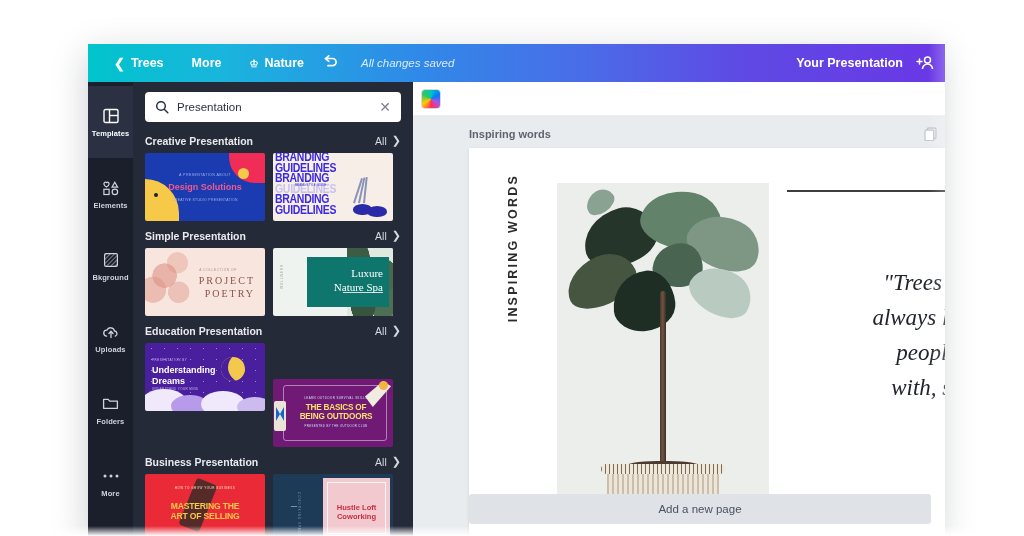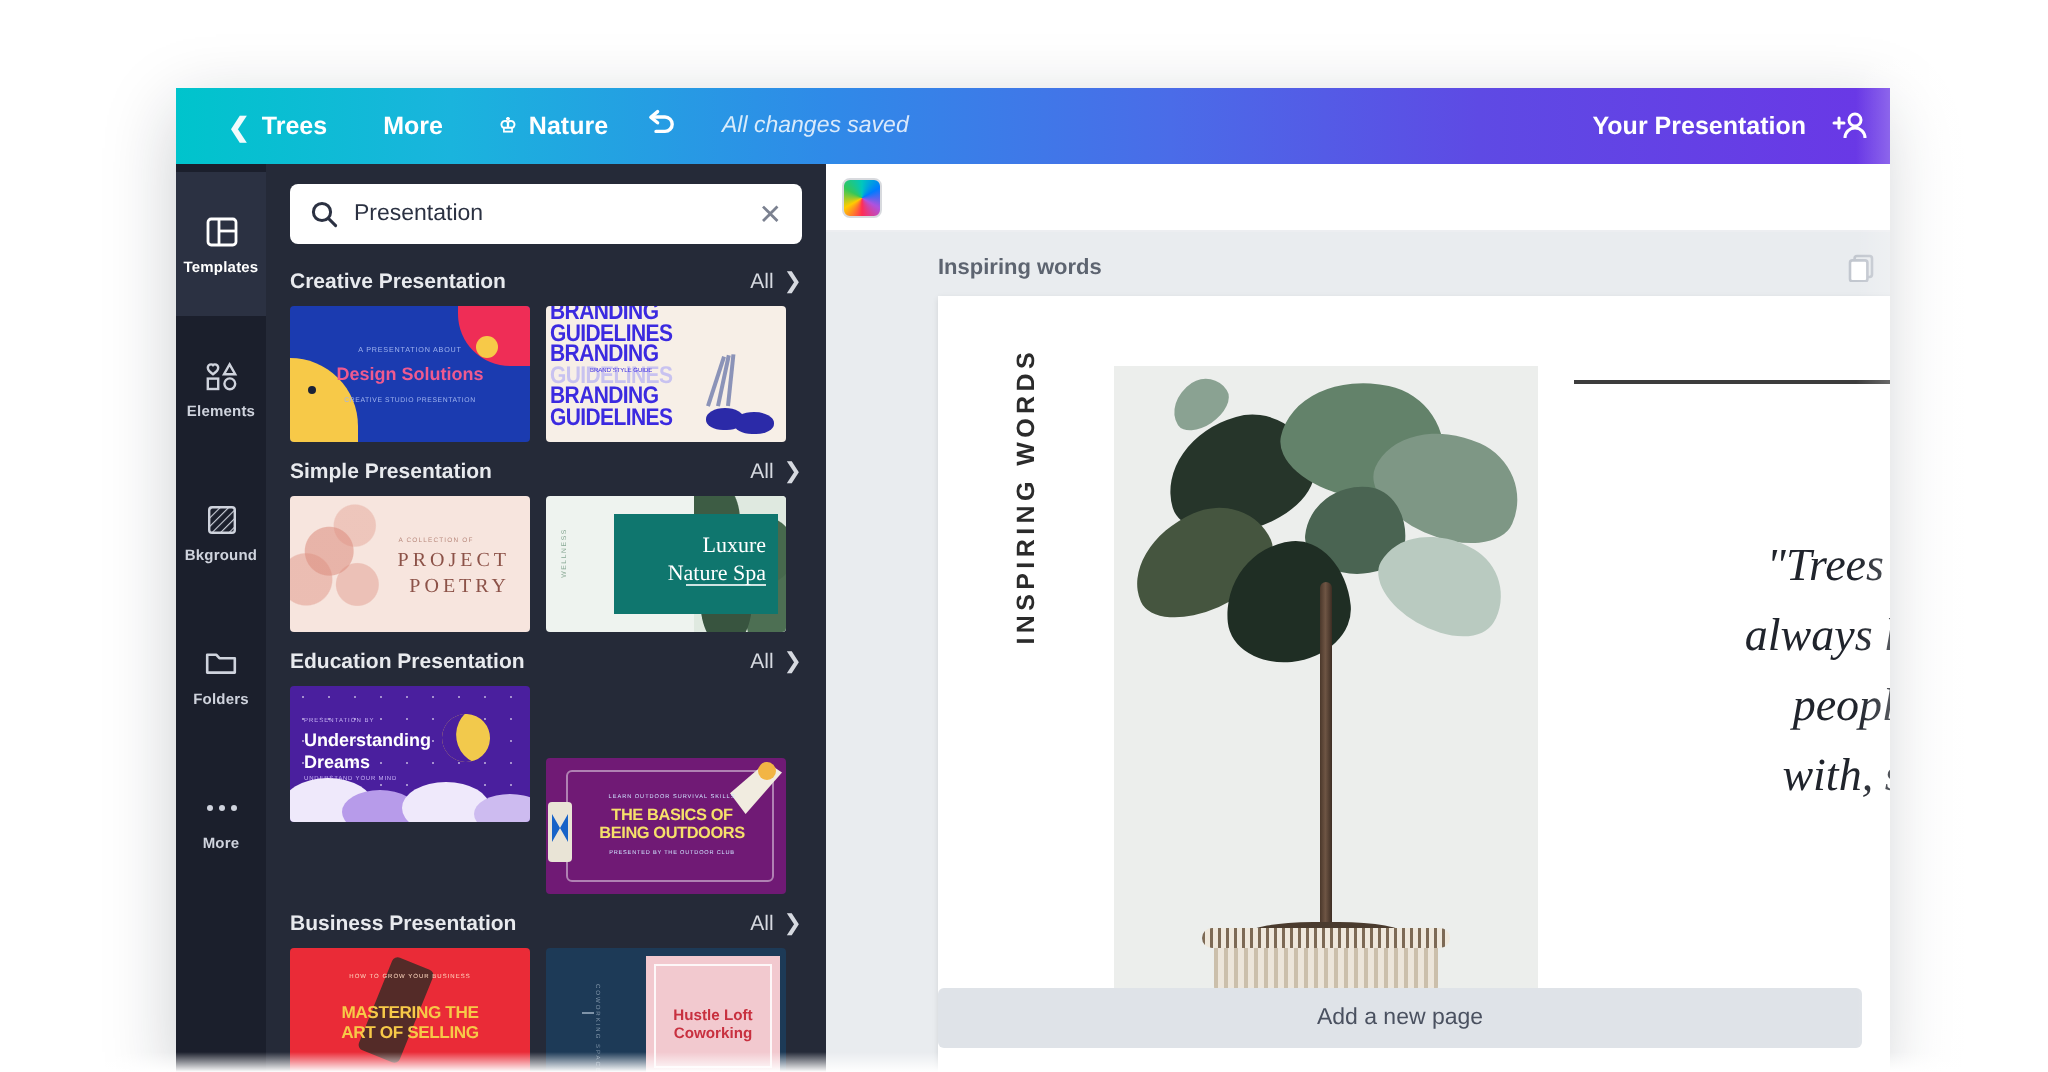--- a/index.html
+++ b/index.html
@@ -307,20 +307,29 @@
                   <pattern id="hatch" width="3" height="3" patternUnits="userSpaceOnUse" patternTransform="rotate(45)">
                     <line x1="0" y1="0" x2="0" y2="3" stroke="currentColor" stroke-width="1.1"></line>
                   </pattern>
                 </defs>
                 <rect x="1.6" y="1.6" width="12.8" height="12.8" rx="1.4" fill="url(#hatch)" stroke="currentColor" stroke-width="1.2"></rect>
               </svg>
           </span>
           <span class="rail-label">Bkground</span>
         </div>
 
+        <div class="rail-item">
+          <span class="rail-ic">
+            <svg width="18" height="16" viewBox="0 0 18 16">
+                <path d="M4.6 12.2a3 3 0 0 1 .3-6 4 4 0 0 1 7.6.8 2.7 2.7 0 0 1 .8 5.2" stroke="currentColor" stroke-width="1.3" fill="none" stroke-linecap="round"></path>
+                <path d="M9 13.6V7.6M6.9 9.5 9 7.3l2.1 2.2" stroke="currentColor" stroke-width="1.3" fill="none" stroke-linecap="round" stroke-linejoin="round"></path>
+              </svg>
+          </span>
+          <span class="rail-label">Uploads</span>
+        </div>
 
         <div class="rail-item">
           <span class="rail-ic">
             <svg width="17" height="15" viewBox="0 0 17 15">
                 <path d="M1.6 12.3V3.4h4.6l1.5 1.7h7.7v7.2z" stroke="currentColor" stroke-width="1.3" fill="none" stroke-linejoin="round"></path>
               </svg>
           </span>
           <span class="rail-label">Folders</span>
         </div>
 

